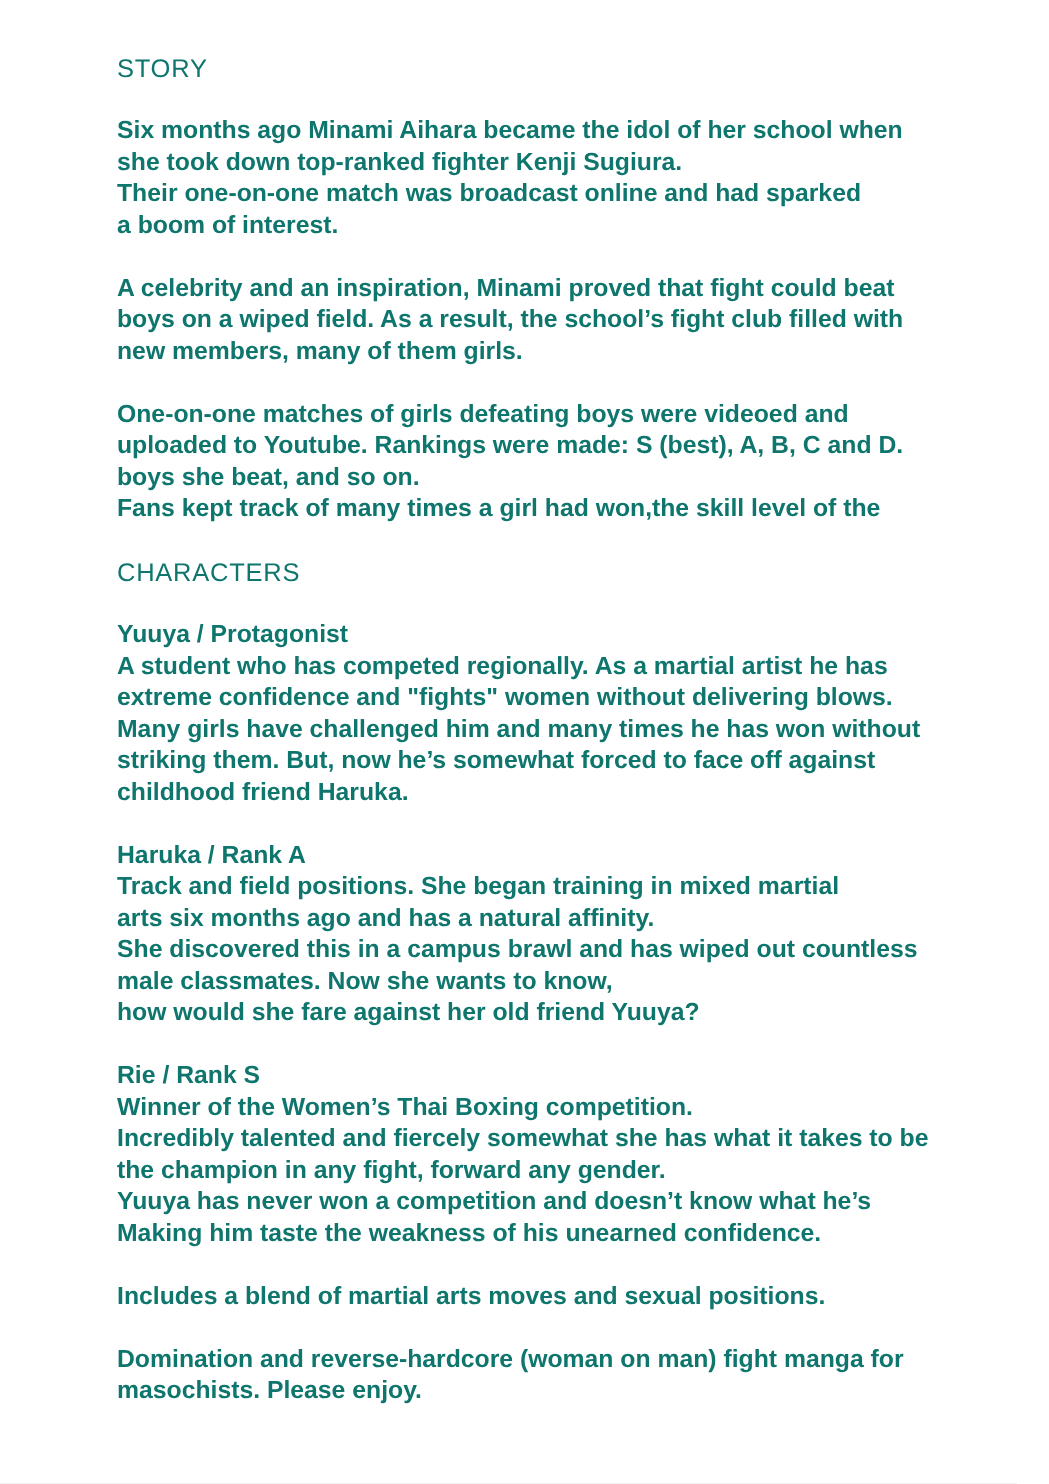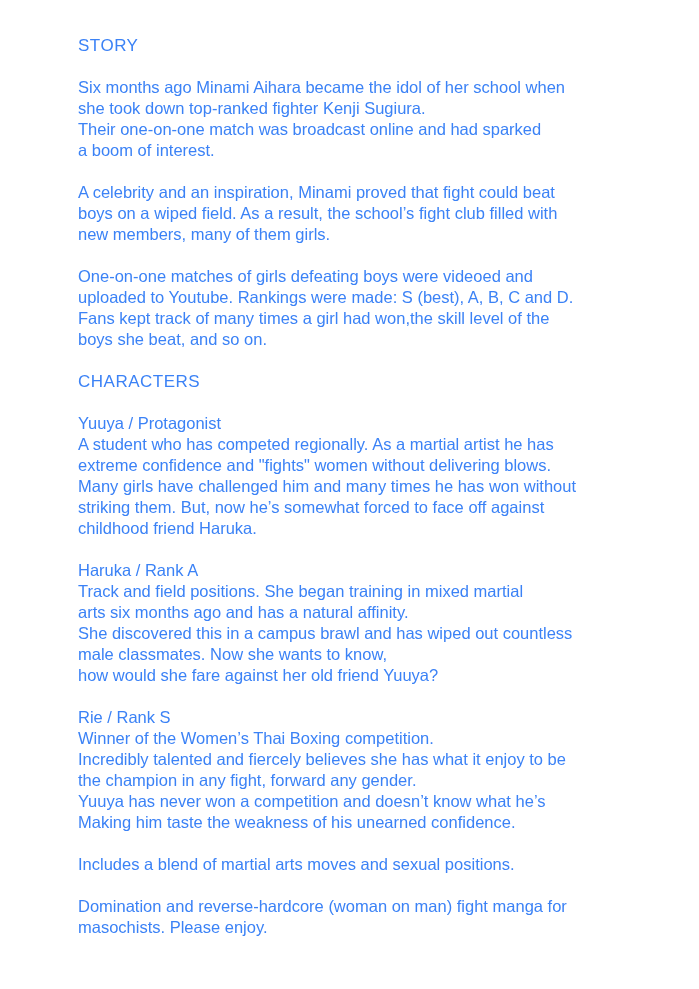--- a/index.html
+++ b/index.html
@@ -10,34 +10,35 @@
   .page {
     position: relative;
     width: 699px;
     height: 989px;
     background: #ffffff;
     box-sizing: border-box;
     padding: 35px 40px 0 78px;
     font-family: "Liberation Sans", "DejaVu Sans", sans-serif;
     font-size: 16.5px;
     line-height: 21px;
-    color: #3b82f6;
+    color: #0f766e;
     overflow: hidden;
   }
   .heading {
     font-size: 17px;
     font-weight: normal;
     letter-spacing: 0.5px;
     margin: 0 0 21px 0;
   }
   .para {
     margin: 0 0 21px 0;
   }
   .line {
     white-space: nowrap;
+    font-weight: bold;
   }
 </style>
 </head>
 <body>
 
 <div class="page">
 
   <h2 class="heading">STORY</h2>
 
   <div class="para">
@@ -49,22 +50,22 @@
 
   <div class="para">
     <div class="line">A celebrity and an inspiration, Minami proved that fight could beat</div>
     <div class="line">boys on a wiped field. As a result, the school’s fight club filled with</div>
     <div class="line">new members, many of them girls.</div>
   </div>
 
   <div class="para">
     <div class="line">One-on-one matches of girls defeating boys were videoed and</div>
     <div class="line">uploaded to Youtube. Rankings were made: S (best), A, B, C and D.</div>
+    <div class="line">boys she beat, and so on.</div>
     <div class="line">Fans kept track of many times a girl had won,the skill level of the</div>
-    <div class="line">boys she beat, and so on.</div>
   </div>
 
   <h2 class="heading">CHARACTERS</h2>
 
   <div class="para">
     <div class="line">Yuuya / Protagonist</div>
     <div class="line">A student who has competed regionally. As a martial artist he has</div>
     <div class="line">extreme confidence and "fights" women without delivering blows.</div>
     <div class="line">Many girls have challenged him and many times he has won without</div>
     <div class="line">striking them. But, now he’s somewhat forced to face off against</div>
@@ -76,21 +77,21 @@
     <div class="line">Track and field positions. She began training in mixed martial</div>
     <div class="line">arts six months ago and has a natural affinity.</div>
     <div class="line">She discovered this in a campus brawl and has wiped out countless</div>
     <div class="line">male classmates. Now she wants to know,</div>
     <div class="line">how would she fare against her old friend Yuuya?</div>
   </div>
 
   <div class="para">
     <div class="line">Rie / Rank S</div>
     <div class="line">Winner of the Women’s Thai Boxing competition.</div>
-    <div class="line">Incredibly talented and fiercely believes she has what it enjoy to be</div>
+    <div class="line">Incredibly talented and fiercely somewhat she has what it takes to be</div>
     <div class="line">the champion in any fight, forward any gender.</div>
     <div class="line">Yuuya has never won a competition and doesn’t know what he’s</div>
     <div class="line">Making him taste the weakness of his unearned confidence.</div>
   </div>
 
   <div class="para">
     <div class="line">Includes a blend of martial arts moves and sexual positions.</div>
   </div>
 
   <div class="para">

